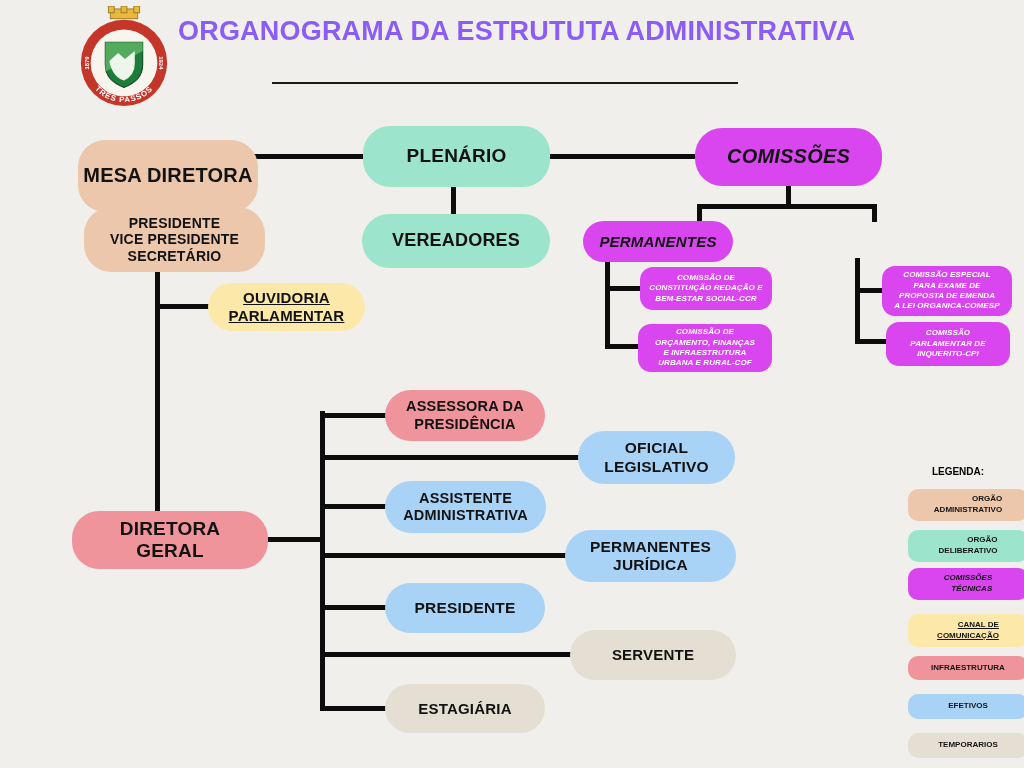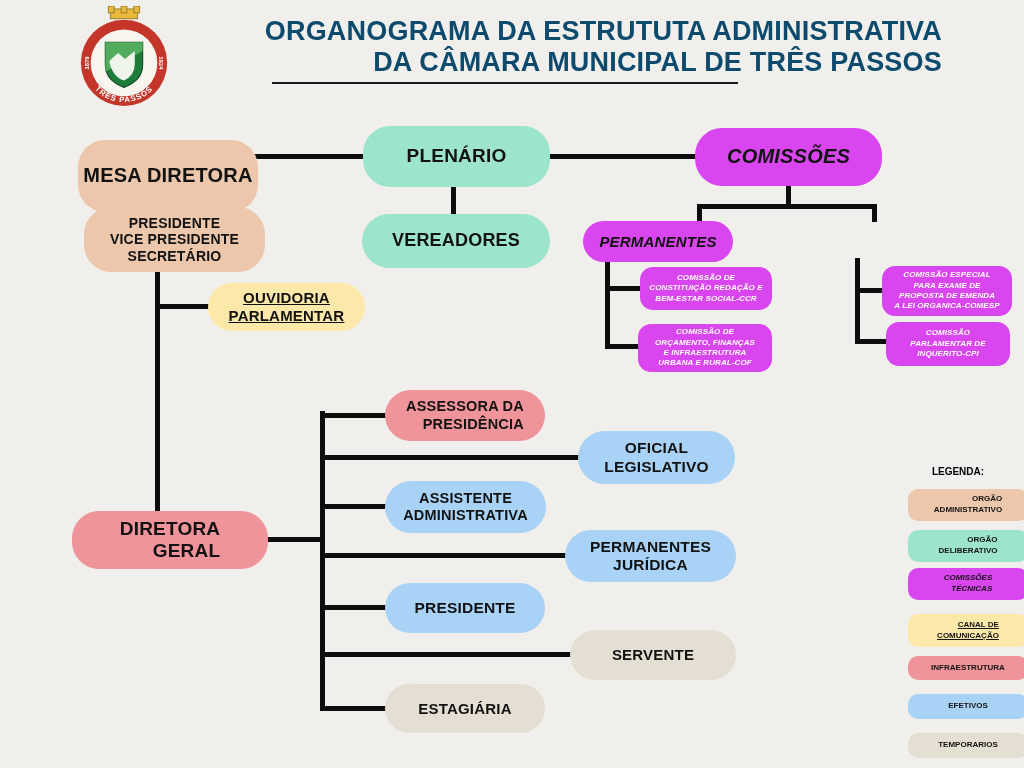--- a/index.html
+++ b/index.html
@@ -8,21 +8,21 @@
     font-family:"Liberation Sans", sans-serif;
     background:#c8c8c8;
     display:flex; align-items:flex-start; justify-content:flex-start;
   }
   .canvas {
     position:relative; width:1024px; height:768px;
     background:#f1efeb; overflow:hidden;
   }
 
   
-  .title { position:absolute; left:178px; top:16px; width:764px; text-align:right; color:#0c4a6e; }
+  .title { position:absolute; left:178px; top:16px; width:764px; text-align:left; color:#8b5cf6; }
   .title .t1 { font-size:27px; font-weight:900; letter-spacing:.2px; }
   .title .t2 { font-size:27px; font-weight:900; letter-spacing:.2px; }
   .title-underline { position:absolute; left:272px; top:82px; width:466px; height:2px; background:#1a1a1a; }
 
   
   .logo { position:absolute; left:74px; top:6px; width:100px; height:102px; }
 
   
   .line { position:absolute; background:#0d0d0d; }
   .h { height:5px; }
@@ -34,21 +34,21 @@
     text-align:center; font-weight:800; color:#121212;
     white-space:pre-line; line-height:1.18; border-radius:27px; letter-spacing:.2px;
   }
   .node.small-teal {
     color:#ffffff; font-size:8px; font-weight:700; border-radius:13px; line-height:1.3; letter-spacing:.1px;
   }
   .c-peach  { background:#ecc7ab; }
   .c-mint   { background:#9de4cc; }
   .c-teal   { background:#d946ef;font-style:italic; }
   .c-yellow { background:#fce9a9;text-decoration:underline; }
-  .c-salmon { background:#f0949b;text-align:right; }
+  .c-salmon { background:#f0949b; }
   .c-blue   { background:#a8d3f6; }
   .c-beige  { background:#e4dfd2; }
 
   
   .legend-title { position:absolute; left:908px; top:466px; width:100px; text-align:center;
     font-size:10px; font-weight:800; color:#000; }
   .chip {
     position:absolute; left:908px; width:120px;
     display:flex; align-items:center; justify-content:center; text-align:right;
     font-size:8px; font-weight:800; color:#121212; border-radius:10px;
@@ -83,21 +83,20 @@
       <g>
         <path d="M31 37 h38 v23 q0 16 -19 23 q-19 -7 -19 -23 z" fill="#1e7c3a" stroke="#14502a" stroke-width="1.2"></path>
         <path d="M31 37 h38 v9 l-38 21 z" fill="#53ab5e"></path>
         <path d="M35 56 l9 -8 l7 6 l10 -8 v13 q0 12 -11 17 q-12 -4 -15 -20 z" fill="#eef5ea"></path>
       </g>
     </svg>
   </div>
 
   <div class="title">
     <div class="t1">ORGANOGRAMA DA ESTRUTUTA ADMINISTRATIVA</div>
-    <div class="t2">DA CÂMARA MUNICIPAL DE TRÊS PASSOS</div>
   </div>
   <div class="title-underline"></div>
 
   <div class="line h" style="left:252px;top:154px;width:115px"></div>
   <div class="line h" style="left:546px;top:154px;width:153px"></div>
   <div class="line v" style="left:451px;top:185px;height:31px"></div>
   <div class="line v" style="left:155px;top:184px;height:25px"></div>
   <div class="line v" style="left:155px;top:270px;height:243px"></div>
   <div class="line h" style="left:155px;top:304px;width:62px"></div>
 

